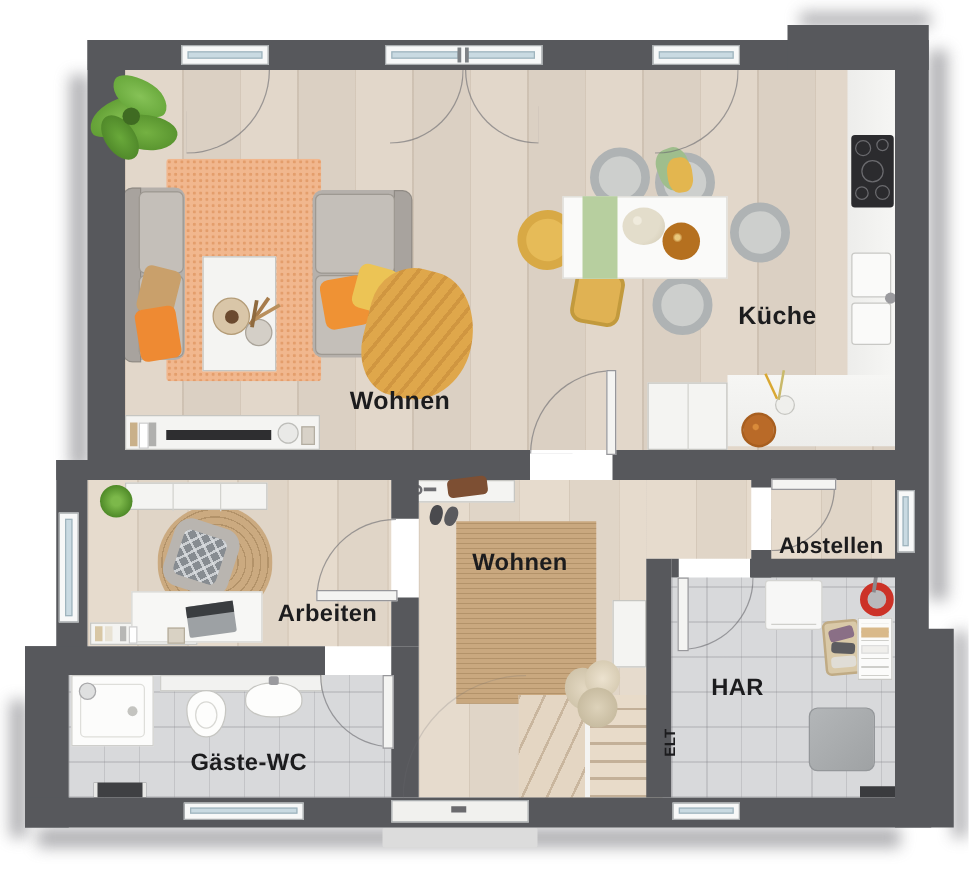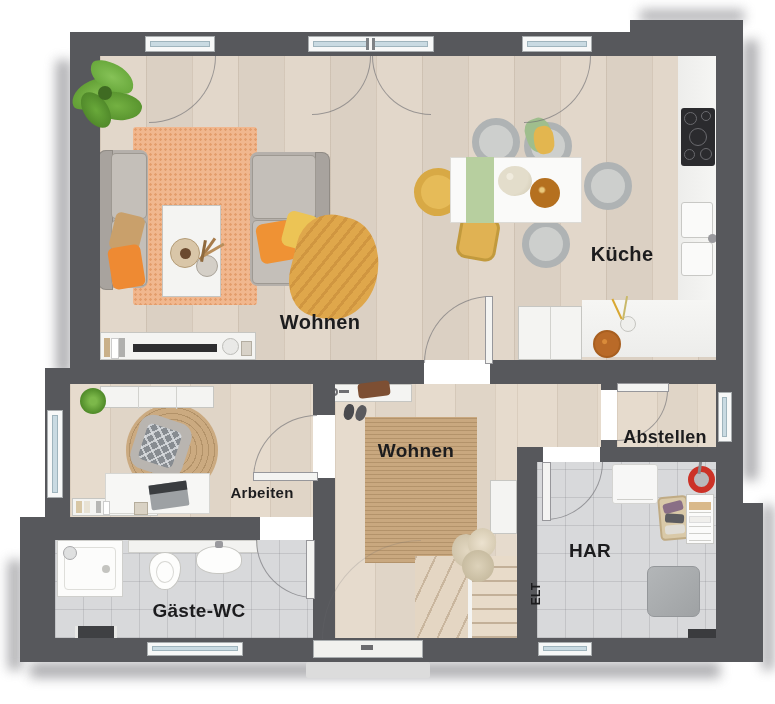--- a/index.html
+++ b/index.html
@@ -292,20 +292,20 @@
   <div class="abs" style="left:306px;top:662px;width:124px;height:16px;background:#dcdcdc;border-radius:2px;z-index:3;"></div>
 
   <div class="win" style="left:538px;top:642px;width:54px;height:14px;"></div>
   <div class="glass" style="left:543px;top:646px;width:44px;height:5px;z-index:51;"></div>
 
   <div class="win" style="left:718px;top:392px;width:14px;height:50px;"></div>
   <div class="glass" style="left:722px;top:397px;width:5px;height:40px;z-index:51;"></div>
 
   <div class="lbl" style="left:320px;top:322px;font-size:20px;">Wohnen</div>
   <div class="lbl" style="left:622px;top:254px;font-size:20px;">Küche</div>
-  <div class="lbl" style="left:262px;top:492px;font-size:15px;">Arbeiten</div>
+  <div class="lbl" style="left:262px;top:492px;font-size:19px;">Arbeiten</div>
   <div class="lbl" style="left:416px;top:451px;font-size:19px;">Wohnen</div>
   <div class="lbl" style="left:199px;top:611px;font-size:19px;">Gäste-WC</div>
   <div class="lbl" style="left:665px;top:437px;font-size:18px;">Abstellen</div>
   <div class="lbl" style="left:590px;top:551px;font-size:19px;">HAR</div>
   <div class="lbl" style="left:536px;top:594px;font-size:12px;transform:translate(-50%,-50%) rotate(-90deg);">ELT</div>
 
 </div>
 
 </body></html>

